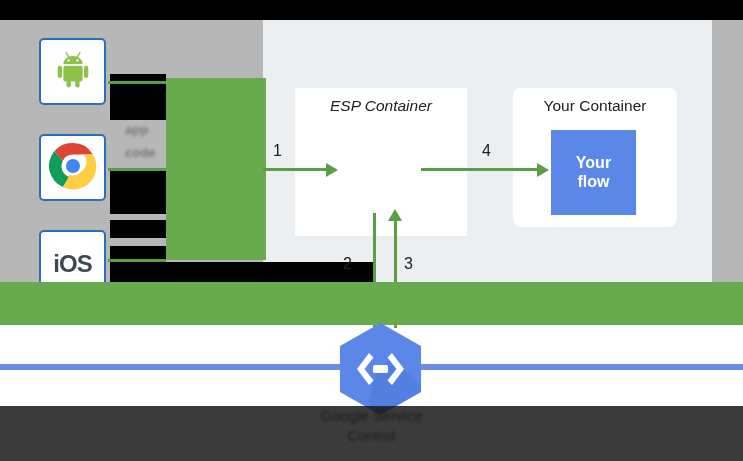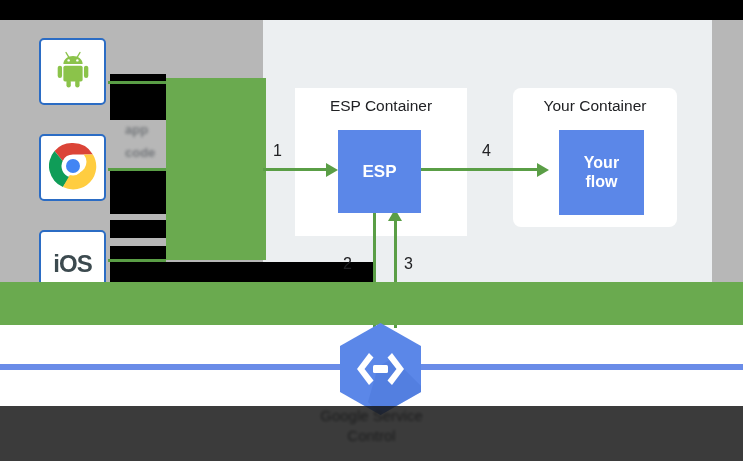--- a/index.html
+++ b/index.html
@@ -23,35 +23,35 @@
   
   .panel{position:absolute;left:263px;top:20px;width:449px;height:262px;background:#eceff1;}
 
   .panel-title{
     position:absolute;left:263px;top:26px;width:449px;text-align:center;
     font-size:17px;color:#202124;letter-spacing:.1px;
   }
 
   
   .subcard{position:absolute;background:#fff;}
-  .esp-card{left:295px;top:88px;width:172px;height:148px;}
+  .esp-card{left:295px;top:88px;width:172px;height:148px;font-style:italic;}
   .your-card{left:513px;top:88px;width:164px;height:139px;border-radius:8px;}
   .subcard-title{
     position:absolute;width:100%;top:9px;text-align:center;
     font-size:15.5px;color:#202124;
   }
 
   
   .bluebox{
     position:absolute;background:#5b87e8;color:#fff;font-weight:bold;
     display:flex;align-items:center;justify-content:center;text-align:center;
     line-height:1.15;
   }
   .esp-box{left:338px;top:130px;width:83px;height:83px;font-size:17px;}
-  .code-box{left:551px;top:130px;width:85px;height:85px;font-size:16px;margin-left:8px;}
+  .code-box{left:551px;top:130px;width:85px;height:85px;font-size:16px;}
 
   
   .green-block{position:absolute;left:166px;top:78px;width:100px;height:182px;background:#6aaa4f;}
   .green-band{position:absolute;left:0;top:282px;width:743px;height:43px;background:#6aaa4f;}
   .green-stub{position:absolute;left:373px;top:282px;width:16px;height:43px;background:#6aaa4f;}
 
   
   .blk{position:absolute;background:#000;}
 
   
@@ -188,23 +188,20 @@
   <div class="arrowhead" style="left:537px;top:163px;"></div>
   <div class="step-num" style="left:482px;top:142px;">4</div>
 
   <div class="gline vline" style="left:373px;top:213px;height:115px;"></div>
   <div class="step-num" style="left:343px;top:255px;">2</div>
 
   <div class="gline vline" style="left:394px;top:213px;height:115px;"></div>
   <div class="arrowhead-up" style="left:388px;top:209px;"></div>
   <div class="step-num" style="left:404px;top:255px;">3</div>
 
-  <div class="bluebox esp-box">
-    <span>ESP</span>
-  </div>
   <div class="bluebox code-box">
     <span>
       <span>Your</span><br>
       <span>flow</span>
     </span>
   </div>
 
   <div class="green-band"></div>
   <div class="green-stub"></div>
 

